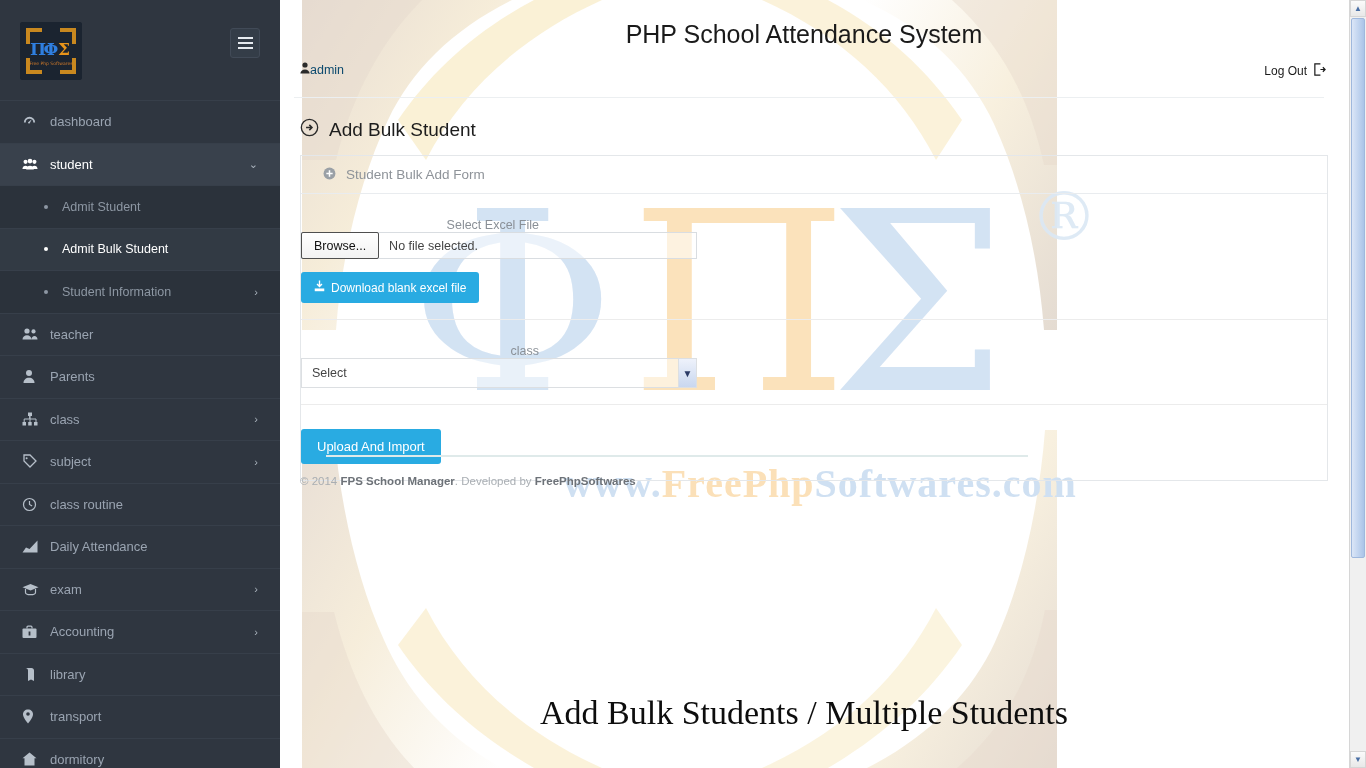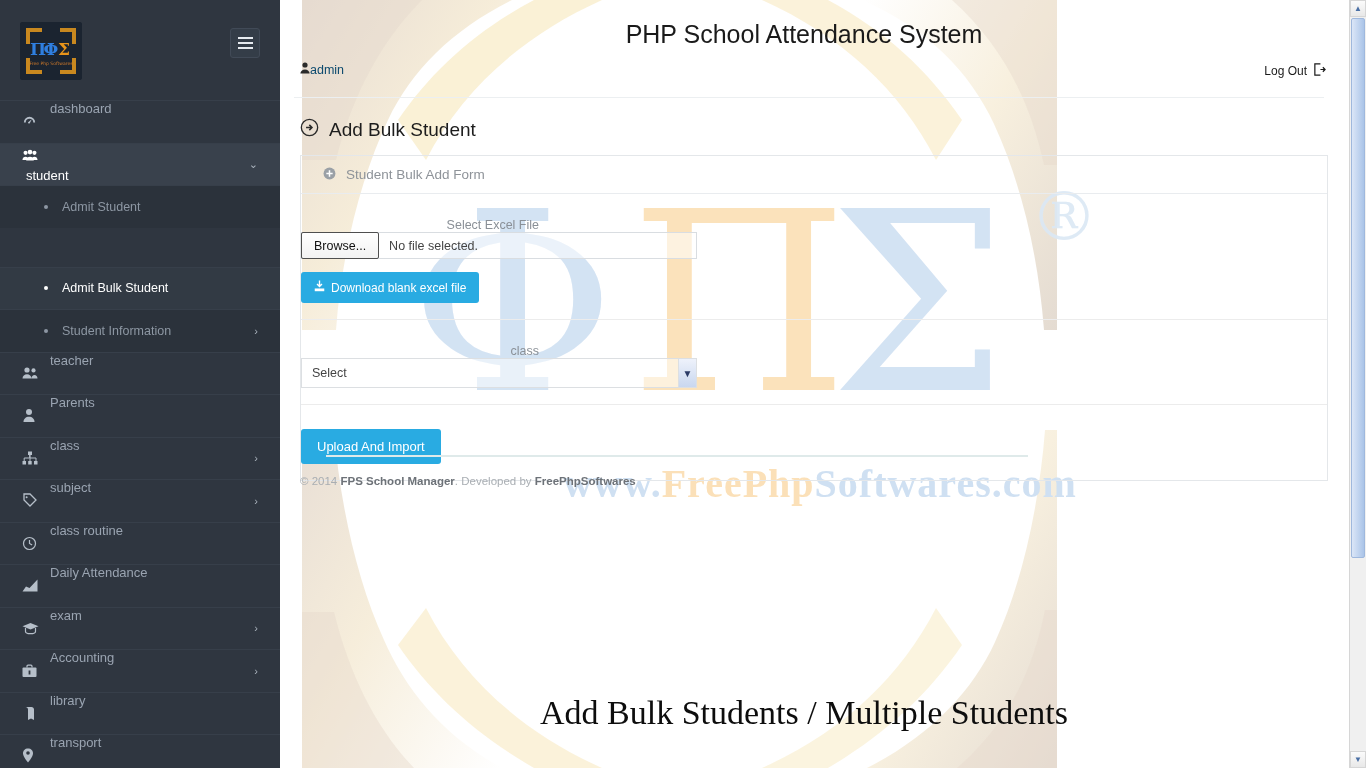--- a/index.html
+++ b/index.html
@@ -42,21 +42,21 @@
     display: flex; flex-direction: column;
     justify-content: center; align-items: center; gap: 3px;
   }
   .hamburger i {
     display: block; width: 15px; height: 2px; background: #e6eaef;
   }
 
   .nav { list-style: none; }
   .nav-item {
     position: relative;
-    display: flex; 
+    display: flex; align-items: center;
     height: 42.5px;
     padding-left: 22px;
     color: #9aa4b1;
     font-size: 13px;
     border-top: 1px solid #373f4a;
     cursor: pointer;
     white-space: nowrap;
   }
   .nav-item .ico {
     width: 24px; display: inline-flex; align-items: center;
@@ -65,40 +65,39 @@
   .nav-item .ico svg { display:block; }
   .nav-item .lbl { margin-left: 4px; }
   .nav-item .caret {
     position: absolute; right: 22px; top: 50%;
     transform: translateY(-50%);
     font-size: 11px; color: #aab3bd; line-height: 1;
   }
   .nav-item.active {
     background: #39414c;
     color: #ffffff;
-    flex-direction: column;
   }
   .nav-item.active .ico { color: #ffffff; }
 
   .sub-item {
     position: relative;
     display: flex; align-items: center;
     height: 42.5px;
     padding-left: 44px;
     color: #8d97a3;
     font-size: 12.5px;
     border-top: 1px solid #373f4a;
     background: #2b323b;
     cursor: pointer;
   }
   .sub-item .dot {
     width: 4px; height: 4px; border-radius: 50%;
     background: #8d97a3; margin-right: 14px; flex: 0 0 4px;
   }
-  .sub-item.cur { color: #ffffff; background: #323a44; margin-top: 39px; }
+  .sub-item.cur { color: #ffffff; background: #323a44; }
   .sub-item.cur .dot { background: #ffffff; }
   .sub-item .caret {
     position: absolute; right: 22px; top: 50%;
     transform: translateY(-50%);
     font-size: 11px; color: #aab3bd; line-height: 1;
   }
 
   
   #main {
     position: absolute; left: 280px; top: 0;

